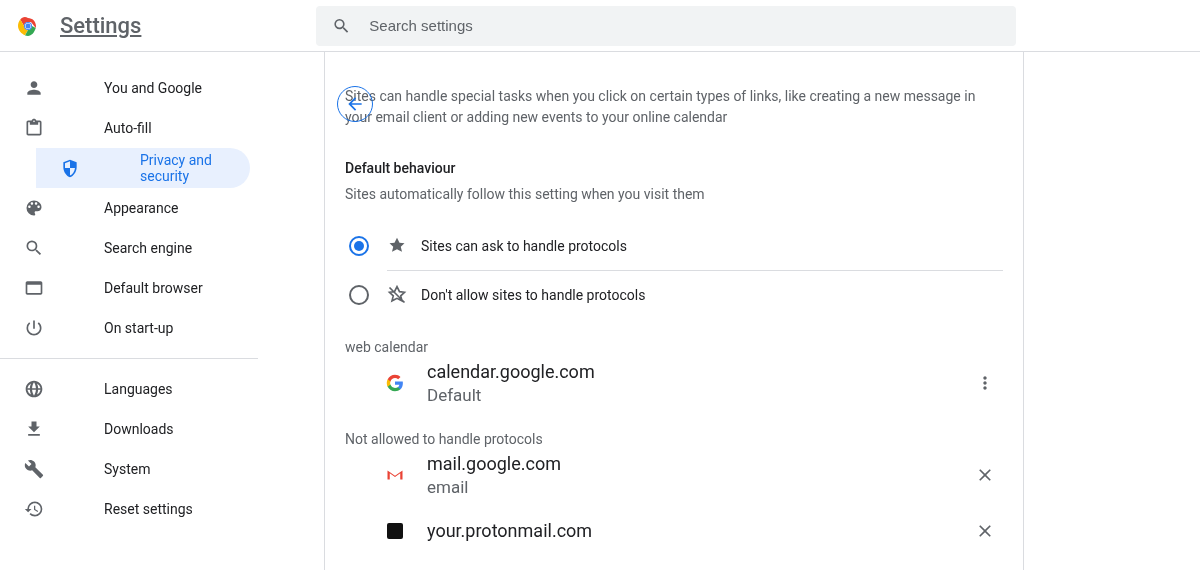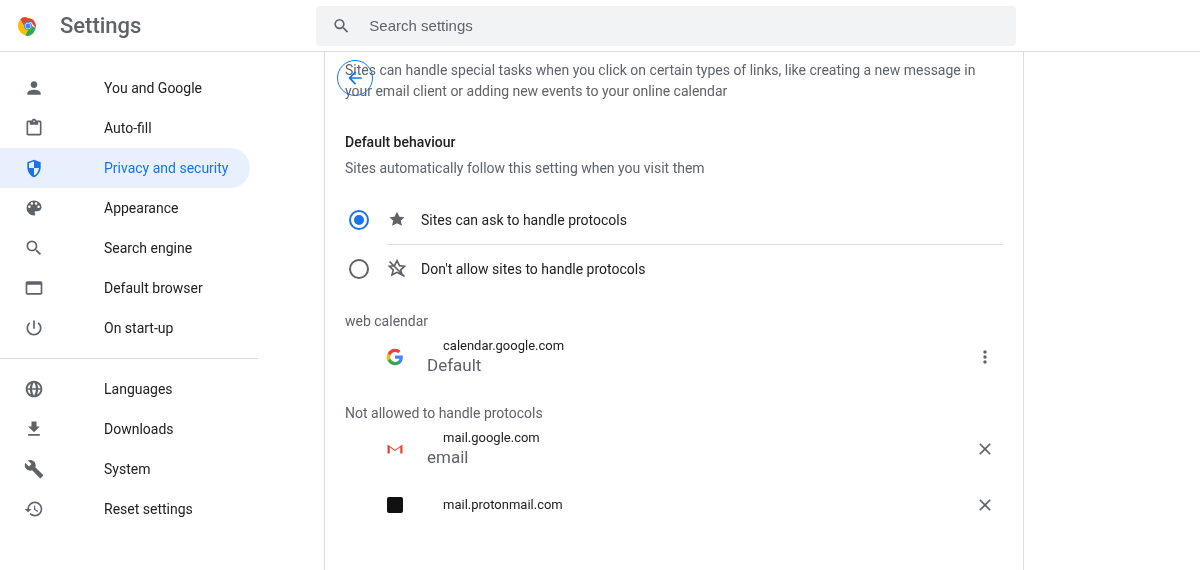--- a/index.html
+++ b/index.html
@@ -24,21 +24,21 @@
   }
   
   .topbar {
     display: flex;
     align-items: center;
     height: 52px;
     padding: 0 16px;
     border-bottom: 1px solid var(--border);
   }
   .chrome-logo { width: 24px; height: 24px; margin-right: 20px; }
-  .title { font-size: 22px; font-weight: 500; color: var(--gray-text); }
+  .title { font-size: 22px; font-weight: 500; color: var(--gray-text); text-decoration: underline; }
   .search-wrap {
     margin-left: 175px;
     width: 700px;
     height: 40px;
     background: #f1f3f4;
     border-radius: 4px;
     display: flex;
     align-items: center;
     padding: 0 16px;
     color: var(--gray-text);
@@ -71,21 +71,21 @@
     height: 40px;
     padding-left: 24px;
     margin-right: 8px;
     border-radius: 0 20px 20px 0;
     cursor: pointer;
     color: var(--dark-text);
     gap: 40px;
   }
   .side-item .side-icon { width: 20px; height: 20px; fill: var(--icon-gray); flex-shrink: 0; }
   .side-item .side-label { margin-left: 20px; font-size: 14px; }
-  .side-item.active { background: var(--blue-light); color: var(--blue); }
+  .side-item.active { background: var(--blue-light); color: var(--blue); margin-left: 36px; }
   .side-item.active .side-icon { fill: var(--blue); }
   .side-divider { height: 1px; background: var(--border); margin: 10px 0; }
 
   
   .main-wrap { flex: 1; display: flex; justify-content: flex-start; overflow: hidden; }
   .card {
     width: 700px;
     margin-left: 66px;
     background: #fff;
     border-left: 1px solid var(--border);
@@ -101,21 +101,21 @@
   }
   .back-circle {
     width: 36px; height: 36px;
     border: 1px solid var(--blue);
     border-radius: 50%;
     display: flex; align-items: center; justify-content: center;
     position: absolute;
     left: 12px; top: 0;
   }
   .desc {
-    margin-top: 24px;
+    margin-top: 50px;
     font-size: 14px;
     color: var(--gray-text);
     line-height: 1.5;
   }
   .section-title {
     margin-top: 32px;
     font-size: 14px;
     font-weight: 500;
     color: var(--dark-text);
   }
@@ -156,21 +156,21 @@
     padding-left: 40px;
   }
   .site-favicon {
     width: 20px; height: 20px;
     margin-right: 22px;
     display: flex; align-items: center; justify-content: center;
     font-weight: bold;
     flex-shrink: 0;
   }
   .site-text { display: flex; flex-direction: column; line-height: 1.3; }
-  .site-domain { font-size: 13px; color: var(--dark-text); margin-left: 16px; }
+  .site-domain { font-size: 18px; color: var(--dark-text); }
   .site-sub { font-size: 17px; color: var(--gray-text); }
   .site-actions { margin-left: auto; display: flex; align-items: center; gap: 8px; }
   .action-btn { width: 36px; height: 36px; display: flex; align-items: center; justify-content: center; cursor: pointer; border-radius: 50%; }
   .action-btn svg { width: 20px; height: 20px; fill: var(--icon-gray); }
 </style>
 </head>
 <body>
 
 <div class="topbar">
   <svg class="chrome-logo" viewBox="0 0 48 48">
@@ -355,21 +355,21 @@
           </div>
         </div>
 
         <div class="site-row">
           <div class="site-favicon">
             <svg viewBox="0 0 24 24" width="16" height="16">
                 <rect width="24" height="24" rx="3" fill="#111"></rect>
               </svg>
           </div>
           <div class="site-text">
-            <span class="site-domain">mail.protonmail.com</span>
+            <span class="site-domain">your.protonmail.com</span>
           </div>
           <div class="site-actions">
             <div class="action-btn">
               <svg viewBox="0 0 24 24">
                   <path d="M19 6.41L17.59 5 12 10.59 6.41 5 5 6.41 10.59 12 5 17.59 6.41 19 12 13.41 17.59 19 19 17.59 13.41 12z"></path>
                 </svg>
             </div>
           </div>
         </div>
 

